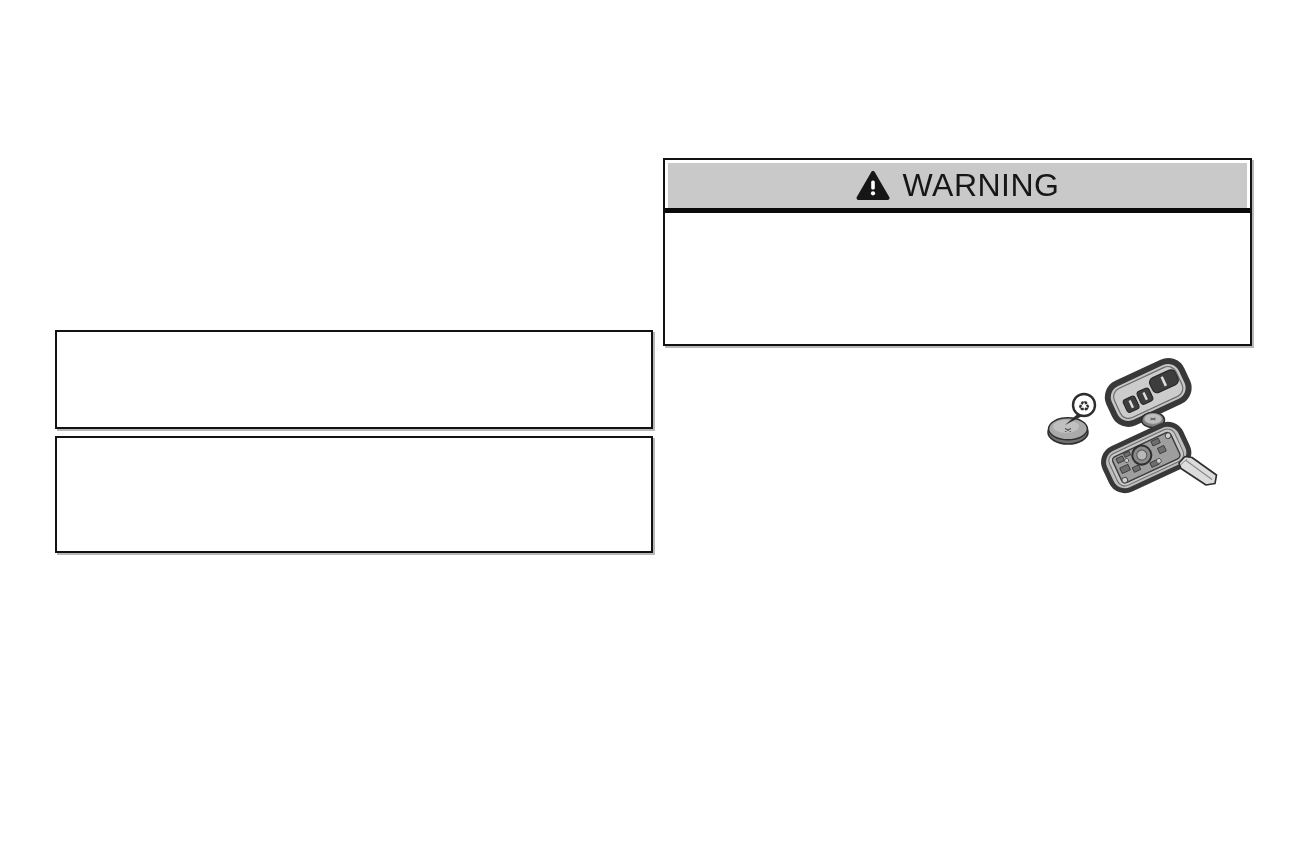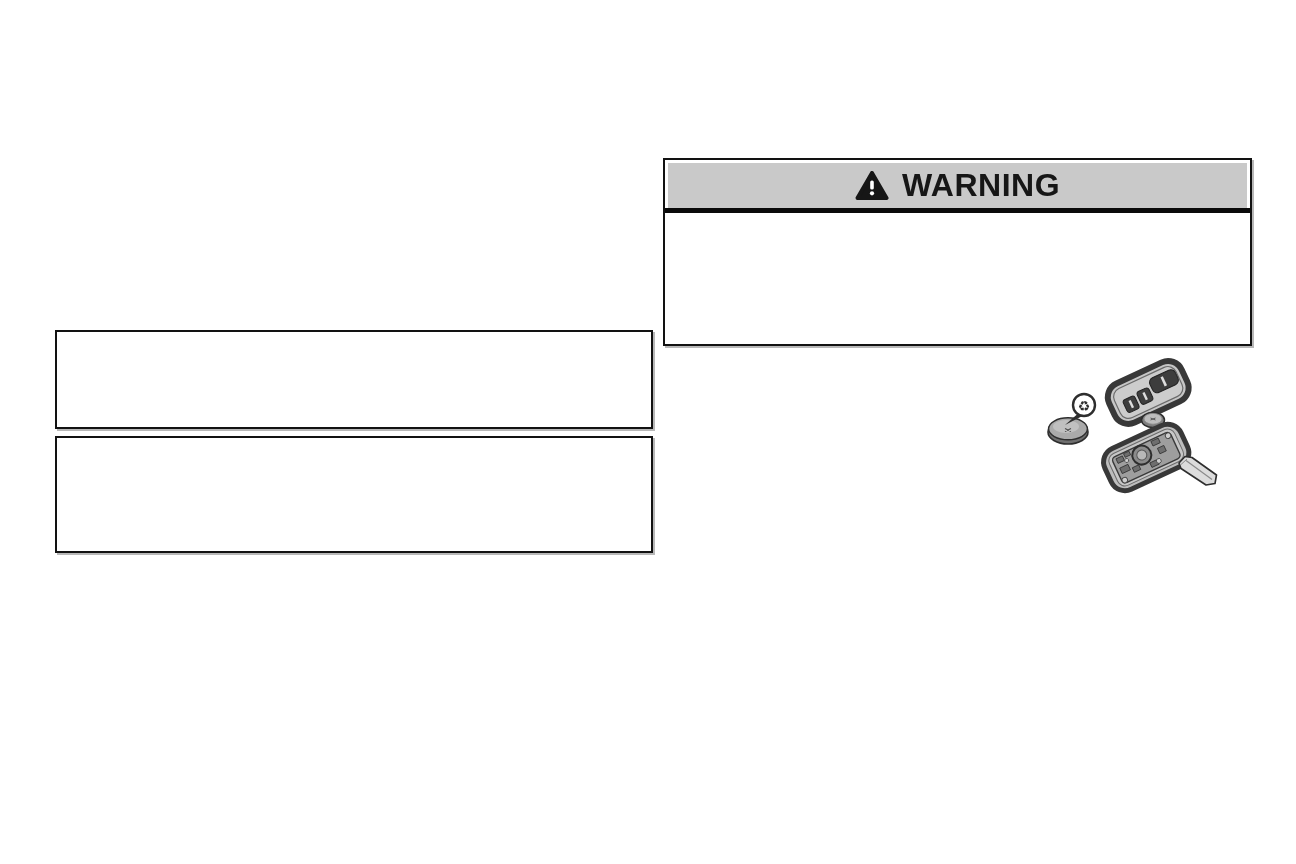--- a/index.html
+++ b/index.html
@@ -47,21 +47,21 @@
     justify-content: center;
     gap: 13px;
   }
   .warning-rule {
     height: 5px;
     background: #0a0a0a;
     width: 100%;
   }
   .warning-title {
     font-size: 32px;
-    font-weight: bold;
+    font-weight: normal;
     letter-spacing: 0.5px;
     color: #161616;
     line-height: 1;
     padding-bottom: 2px;
   }
   .warning-icon-wrap { display: inline-flex; align-items: center; }
   .warning-body { flex: 1; background: #ffffff; }
 
   
   .illustration {

